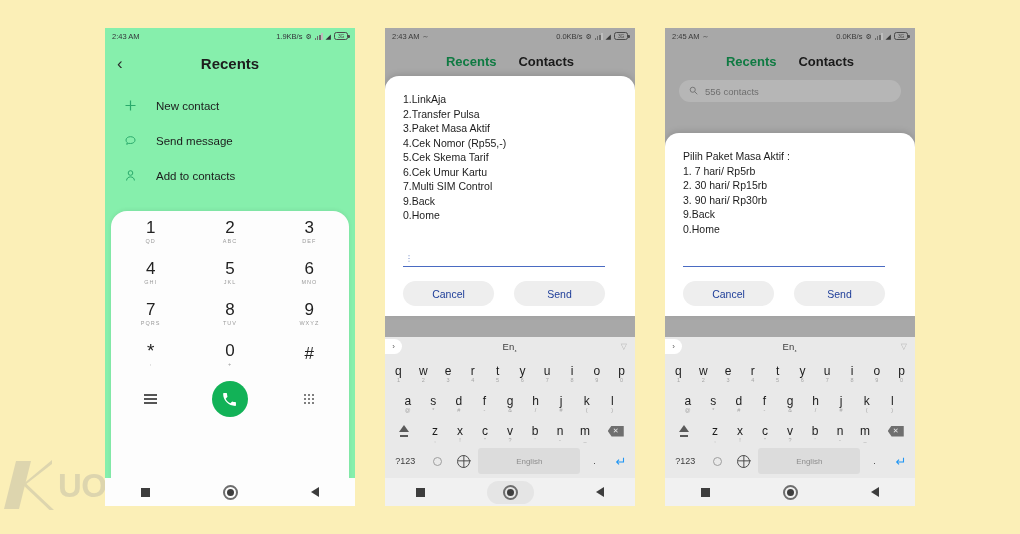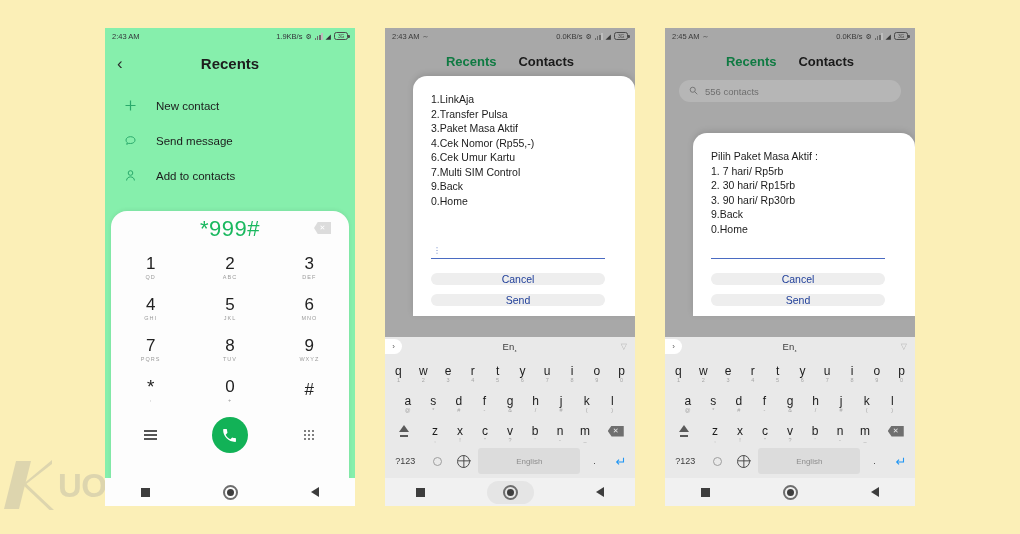--- a/index.html
+++ b/index.html
@@ -181,35 +181,35 @@
     display: flex; align-items: center; gap: 7px; padding: 8px 10px;
   }
   .search-ico { font-size: 8px; color: #6e6e6e; }
   .search-text { font-size: 9.5px; color: #6f6f6f; }
 
   .ussd-dialog {
     position: absolute; left: 0; right: 0;
     background: #ffffff; border-radius: 14px 14px 0 0;
     box-shadow: 0 -2px 6px rgba(0,0,0,.12);
     padding: 16px 30px 10px 18px;
-    display: flex; flex-direction: column; margin-left: 28px;
+    display: flex; flex-direction: column;
   }
   #phone2 .ussd-dialog { top: 48px; height: 240px; }
   #phone3 .ussd-dialog { top: 105px; height: 183px; }
   .ussd-lines { flex: 0 0 auto; }
   .ussd-line { font-size: 10.5px; color: #1c1c1c; line-height: 14.5px; white-space: pre; }
   .ussd-input {
     margin-top: auto; height: 18px; position: relative;
     border-bottom: 1.6px solid #4a6bc2;
   }
   .ussd-caret {
     position: absolute; left: 2px; bottom: 1px; width: 5px; height: 12px;
     color: #3b5bb0; font-size: 8px; line-height: 12px; opacity: .8;
   }
-  .dlg-actions { display: flex; gap: 9px; margin-top: 14px; flex-direction: column; }
+  .dlg-actions { display: flex; gap: 20px; margin-top: 14px; }
   .dlg-btn {
     flex: 1; height: 25px; border-radius: 13px; background: #eeeeee;
     display: flex; align-items: center; justify-content: center;
     font-size: 10.5px; color: #21409a; font-weight: 500;
   }
 
   
   .keyboard {
     position: absolute; left: 0; right: 0; bottom: 28px;
     background: #e9e9e9; padding-bottom: 2px;
@@ -348,24 +348,20 @@
           <svg width="13" height="13" viewBox="0 0 13 13">
               <circle cx="6.5" cy="4" r="2.3" stroke="#2aa96b" stroke-width="1" fill="none"></circle>
               <path d="M2.6 11.5c0-2.2 1.7-3.6 3.9-3.6s3.9 1.4 3.9 3.6" stroke="#2aa96b" stroke-width="1" fill="none"></path>
             </svg>
         </span>
         <span class="menu-label">Add to contacts</span>
       </div>
     </div>
 
     <div class="dial-card">
-      <div class="dial-number-row">
-        <div class="dial-number">*999#</div>
-        <div class="dial-backspace">✕</div>
-      </div>
 
       <div class="keypad">
         <div class="key">
             <span class="d">1</span>
             <span class="s">QD</span>
           </div>
         <div class="key">
             <span class="d">2</span>
             <span class="s">ABC</span>
           </div>
@@ -479,20 +475,21 @@
       <span class="p-tab active">Recents</span>
       <span class="p-tab inactive">Contacts</span>
     </div>
 
     <div class="ussd-dialog">
       <div class="ussd-lines">
         <div class="ussd-line">1.LinkAja</div>
         <div class="ussd-line">2.Transfer Pulsa</div>
         <div class="ussd-line">3.Paket Masa Aktif</div>
         <div class="ussd-line">4.Cek Nomor (Rp55,-)</div>
+        <div class="ussd-line">5.Cek Skema Tarif</div>
         <div class="ussd-line">6.Cek Umur Kartu</div>
         <div class="ussd-line">7.Multi SIM Control</div>
         <div class="ussd-line">9.Back</div>
         <div class="ussd-line">0.Home</div>
       </div>
       <div class="ussd-input">
         <span class="ussd-caret">⋮</span>
         <span></span>
       </div>
       <div class="dlg-actions">

